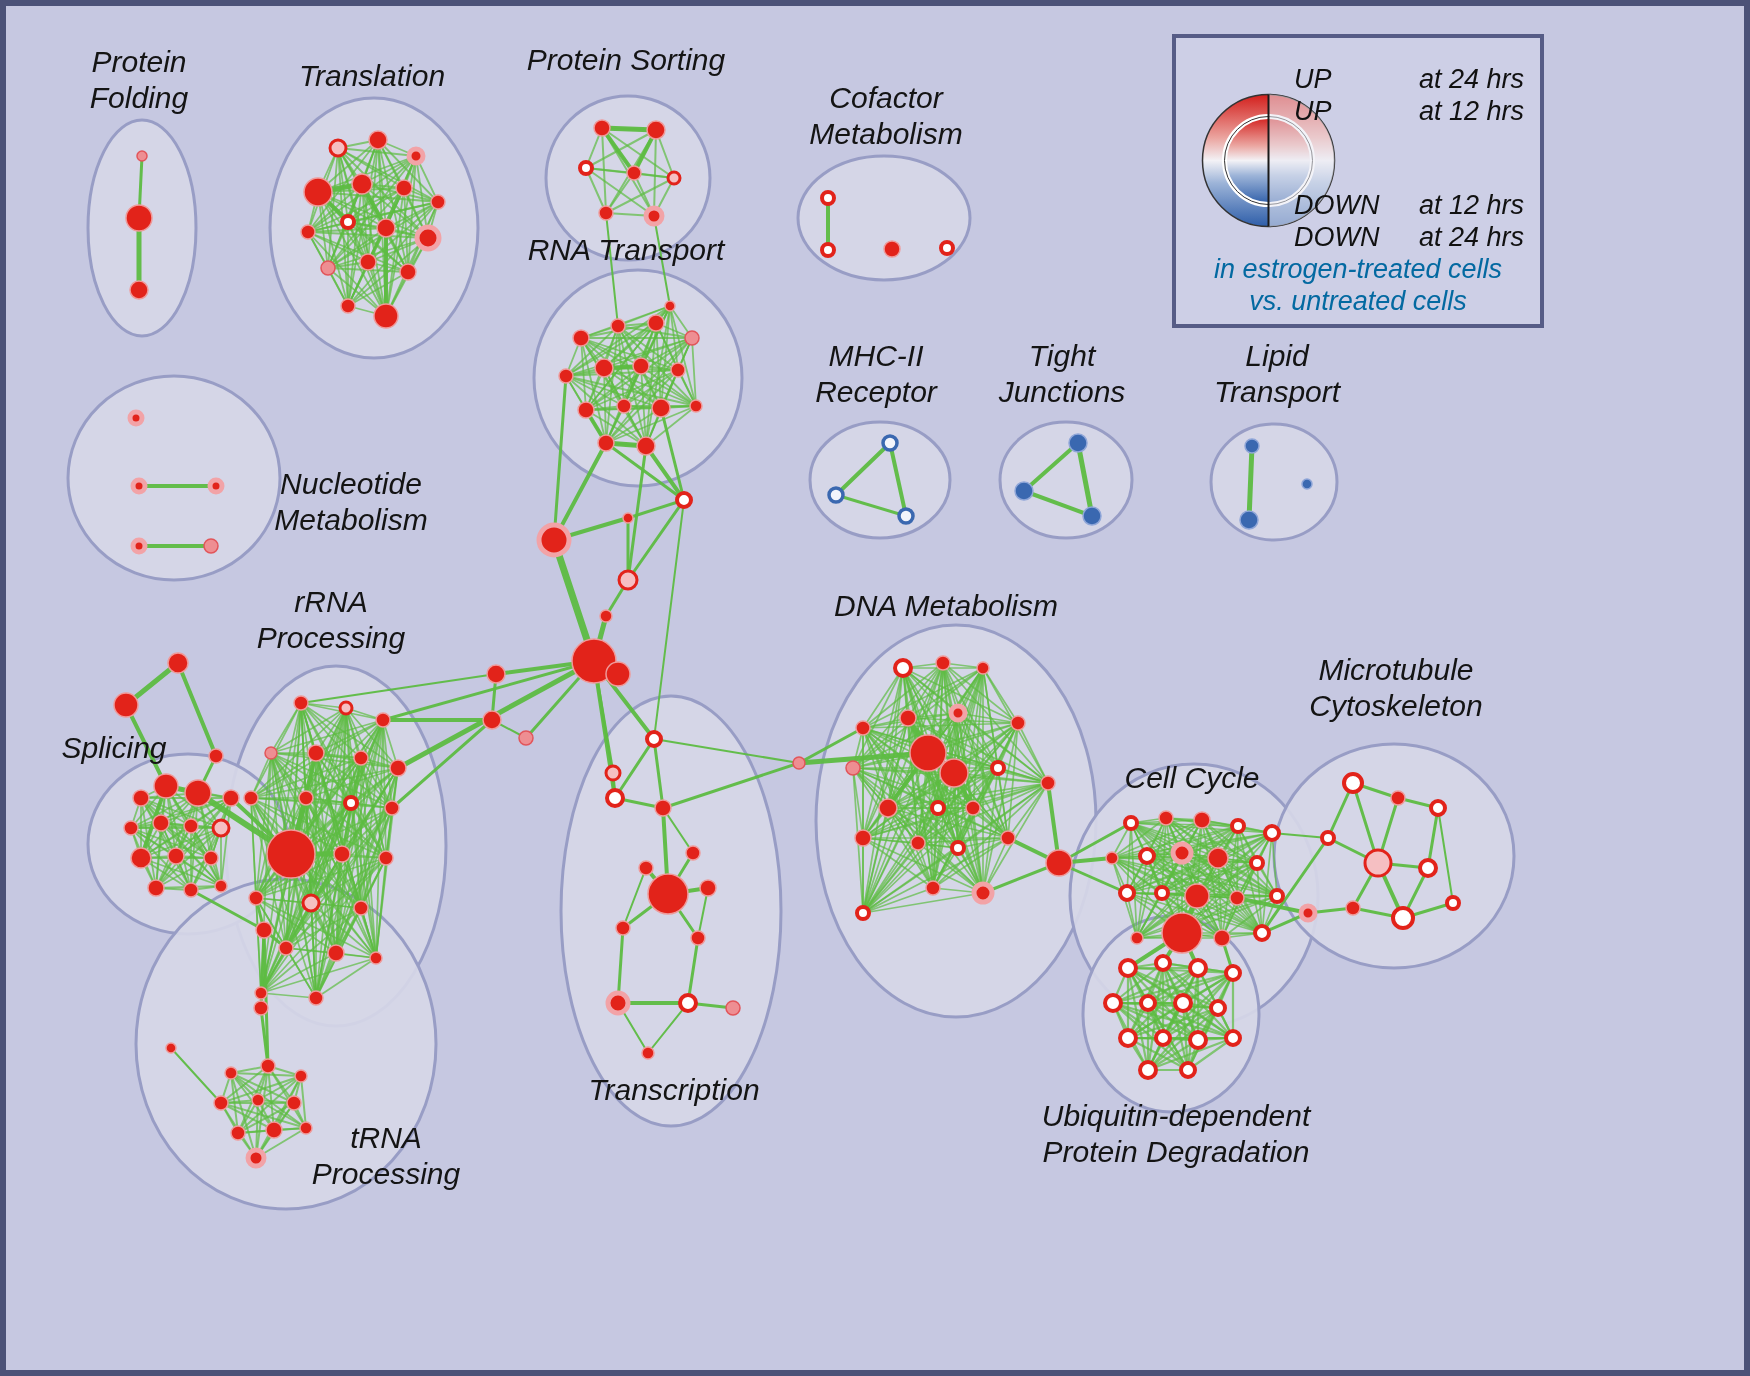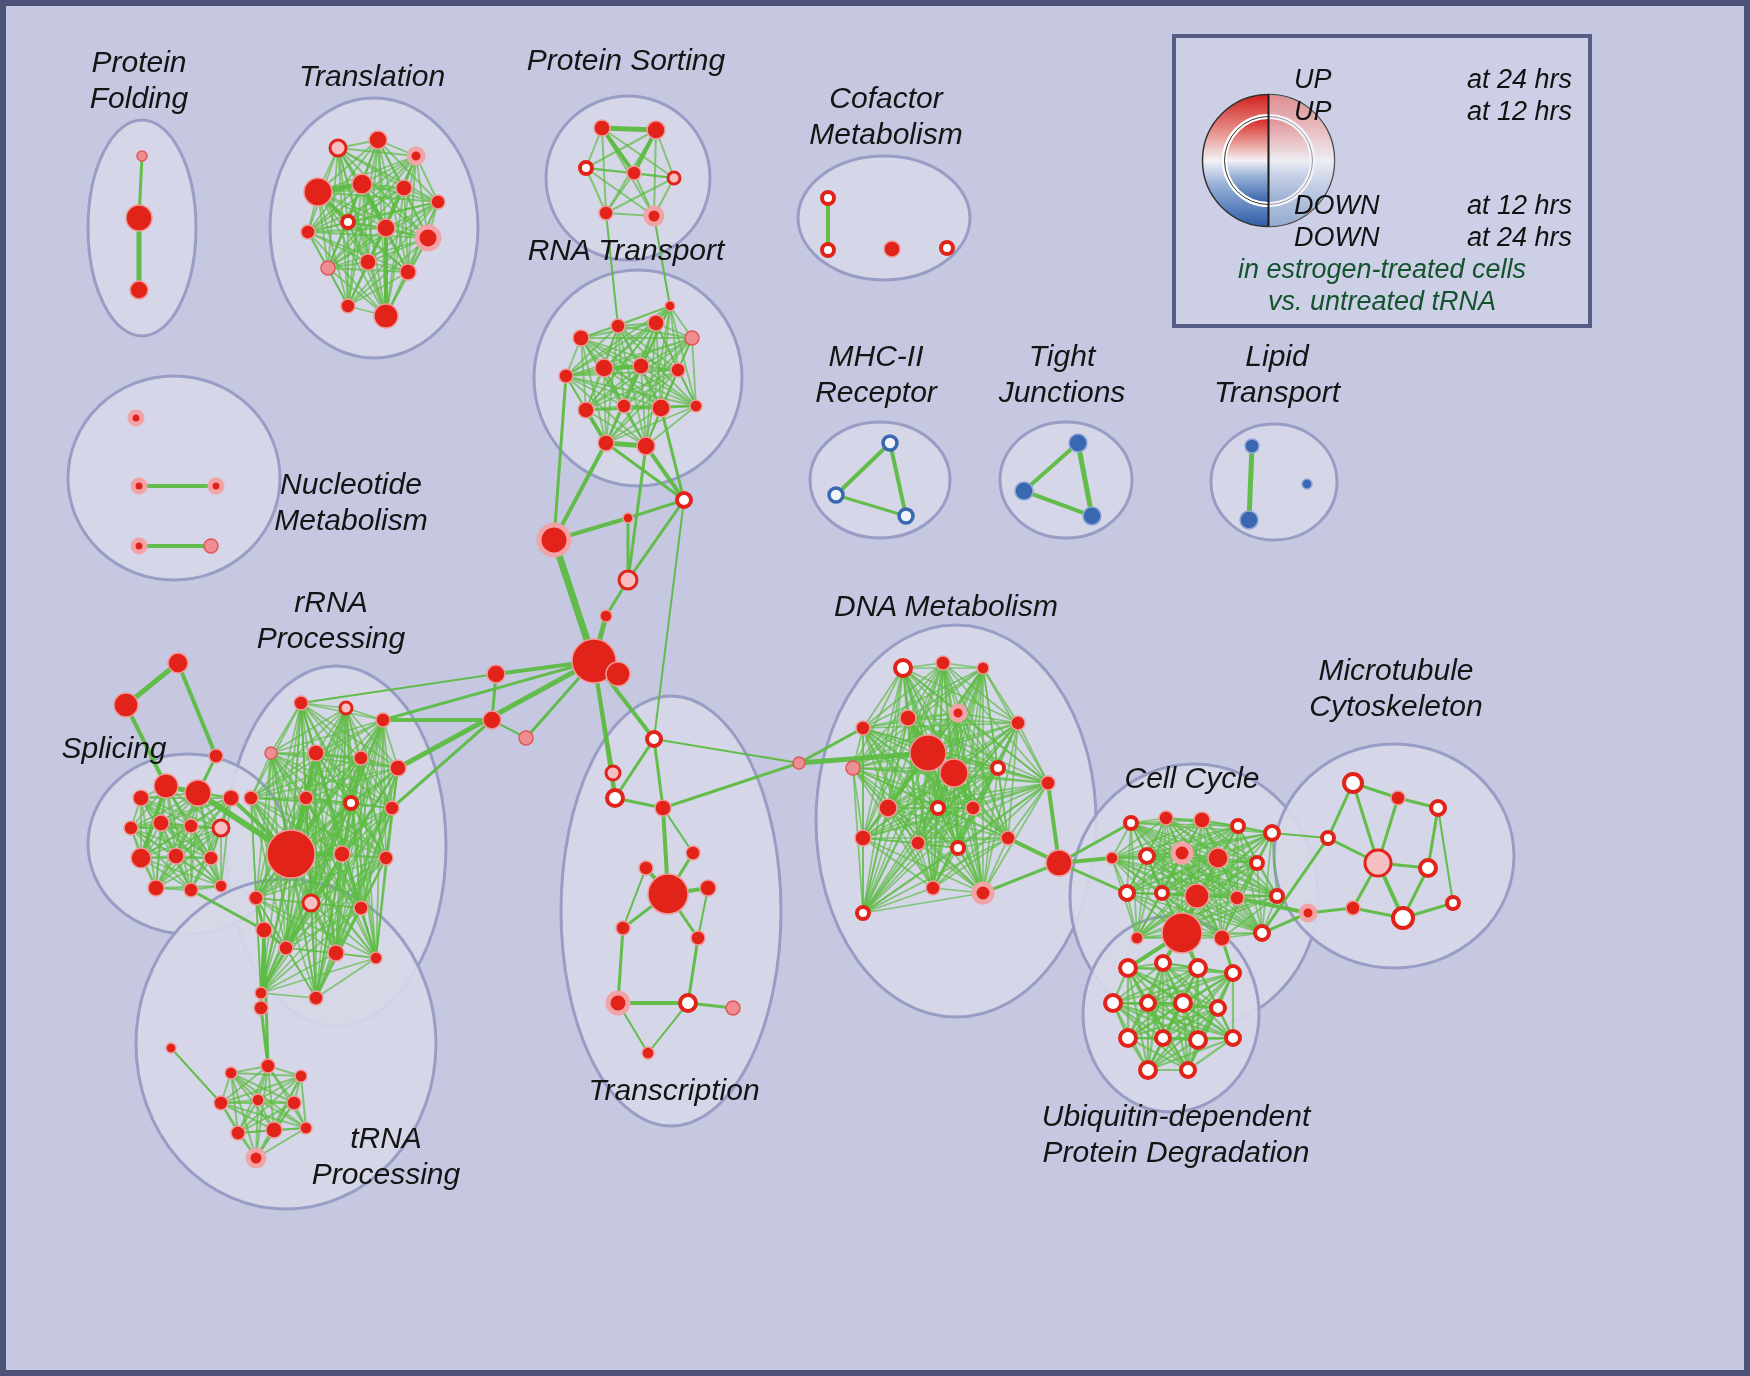--- a/index.html
+++ b/index.html
@@ -4,27 +4,27 @@
 <style>
   html,body{margin:0;padding:0;background:#9fa3bf;}
   .canvas{
     position:relative;width:1750px;height:1376px;
     background:#c6c8e1;border:6px solid #4c5278;box-sizing:border-box;
     overflow:hidden;font-family:"Liberation Sans",sans-serif;font-style:italic;
   }
   #network{position:absolute;left:0;top:0;}
   .clabel{font-family:"Liberation Sans",sans-serif;font-size:30px;fill:#141414;}
   .legend{
-    position:absolute;left:1166px;top:28px;width:420px;height:294px;
+    position:absolute;left:1166px;top:28px;width:372px;height:294px;
     background:#cdcfe6;border:4px solid #565c86;box-sizing:border-box;
   }
   .legend-ring{position:absolute;left:10px;top:40px;}
   .lg-text{position:absolute;font-size:27px;color:#111;white-space:nowrap;}
   .lg-right{right:16px;}
-  .lg-caption{position:absolute;left:0;width:100%;text-align:center;font-size:27px;color:#14532d;}
+  .lg-caption{position:absolute;left:0;width:100%;text-align:center;font-size:27px;color:#0369a1;}
 </style>
 </head>
 <body>
 
 <div class="canvas">
 
   <svg id="network" width="1750" height="1364" viewBox="0 0 1750 1364">
       <g>
         <ellipse cx="136" cy="222" rx="54" ry="108" fill="#d6d7e7" fill-opacity="0.92" stroke="#989dc5" stroke-width="3"></ellipse>
         <ellipse cx="368" cy="222" rx="104" ry="130" fill="#d6d7e7" fill-opacity="0.92" stroke="#989dc5" stroke-width="3"></ellipse>
@@ -1535,16 +1535,16 @@
     </svg>
     <div class="lg-text" style="left:118px;top:26px">UP</div>
     <div class="lg-text lg-right" style="top:26px">at 24 hrs</div>
     <div class="lg-text" style="left:118px;top:58px">UP</div>
     <div class="lg-text lg-right" style="top:58px">at 12 hrs</div>
     <div class="lg-text" style="left:118px;top:152px">DOWN</div>
     <div class="lg-text lg-right" style="top:152px">at 12 hrs</div>
     <div class="lg-text" style="left:118px;top:184px">DOWN</div>
     <div class="lg-text lg-right" style="top:184px">at 24 hrs</div>
     <div class="lg-caption" style="top:216px">in estrogen-treated cells</div>
-    <div class="lg-caption" style="top:248px">vs. untreated tRNA</div>
+    <div class="lg-caption" style="top:248px">vs. untreated cells</div>
   </div>
 
 </div>
 
 </body></html>

